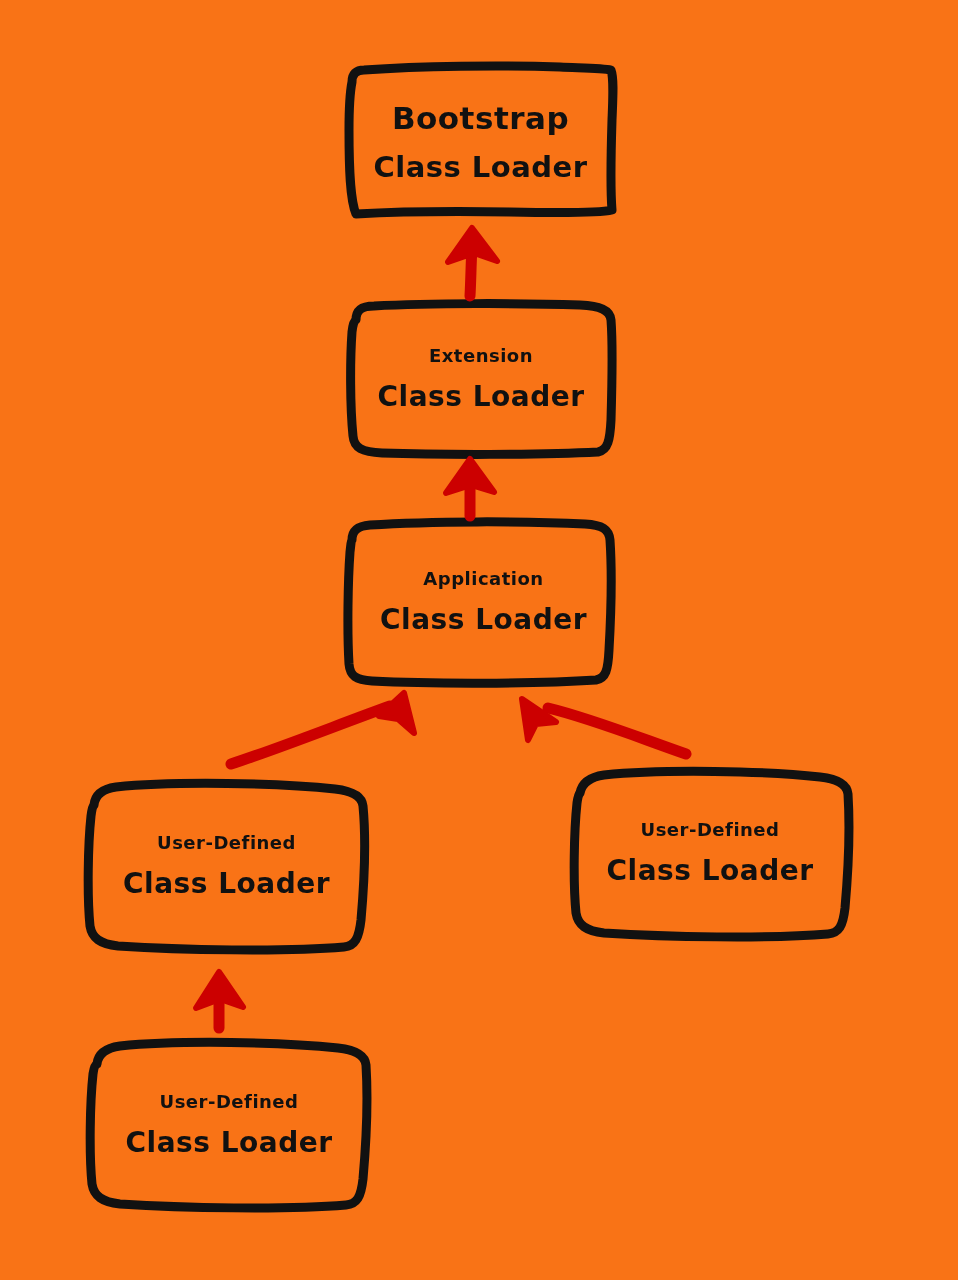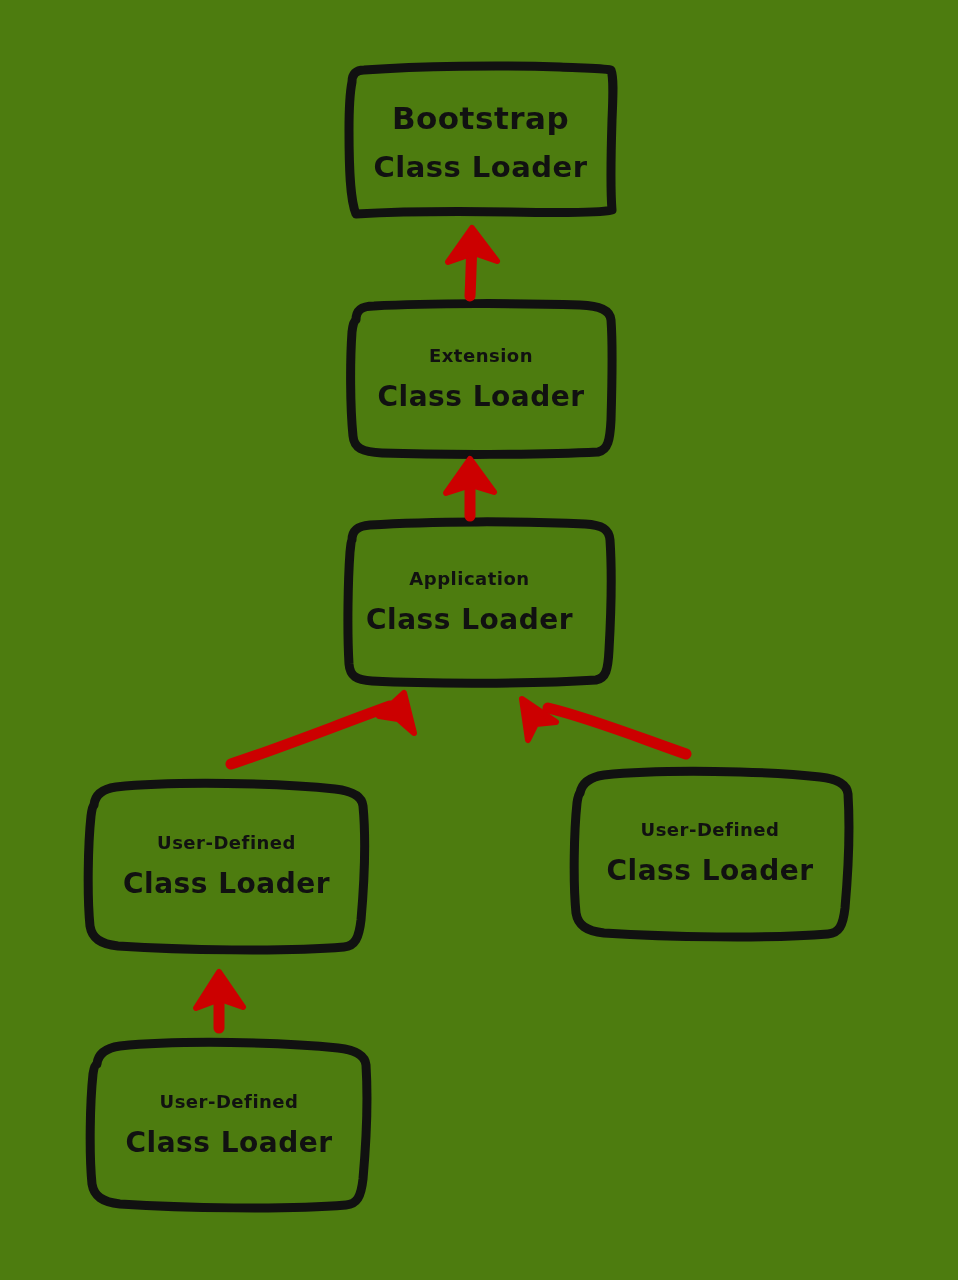--- a/index.html
+++ b/index.html
@@ -5,21 +5,21 @@
 <style>
   html, body {
     margin: 0;
     padding: 0;
     background: #ffffff;
   }
   #canvas {
     position: relative;
     width: 958px;
     height: 1280px;
-    background: #4d7c0f;
+    background: #f97316;
     overflow: hidden;
     font-family: "DejaVu Sans", sans-serif;
   }
   #sketch {
     position: absolute;
     top: 0;
     left: 0;
     width: 958px;
     height: 1280px;
   }
@@ -155,21 +155,21 @@
   <div class="node-label size-lg" style="left:348px; top:68px; width:265px; height:148px;">
     <span class="l1">Bootstrap</span>
     <span class="l2">Class Loader</span>
   </div>
 
   <div class="node-label size-md" style="left:350px; top:305px; width:262px; height:148px;">
     <span class="l1">Extension</span>
     <span class="l2">Class Loader</span>
   </div>
 
-  <div class="node-label size-md" style="left:338px; top:523px; width:263px; height:158px;">
+  <div class="node-label size-md" style="left:352px; top:523px; width:263px; height:158px;">
     <span class="l1">Application</span>
     <span class="l2">Class Loader</span>
   </div>
 
   <div class="node-label size-md" style="left:85px; top:783px; width:283px; height:166px;">
     <span class="l1">User-Defined</span>
     <span class="l2">Class Loader</span>
   </div>
 
   <div class="node-label size-md" style="left:570px; top:770px; width:280px; height:166px;">

